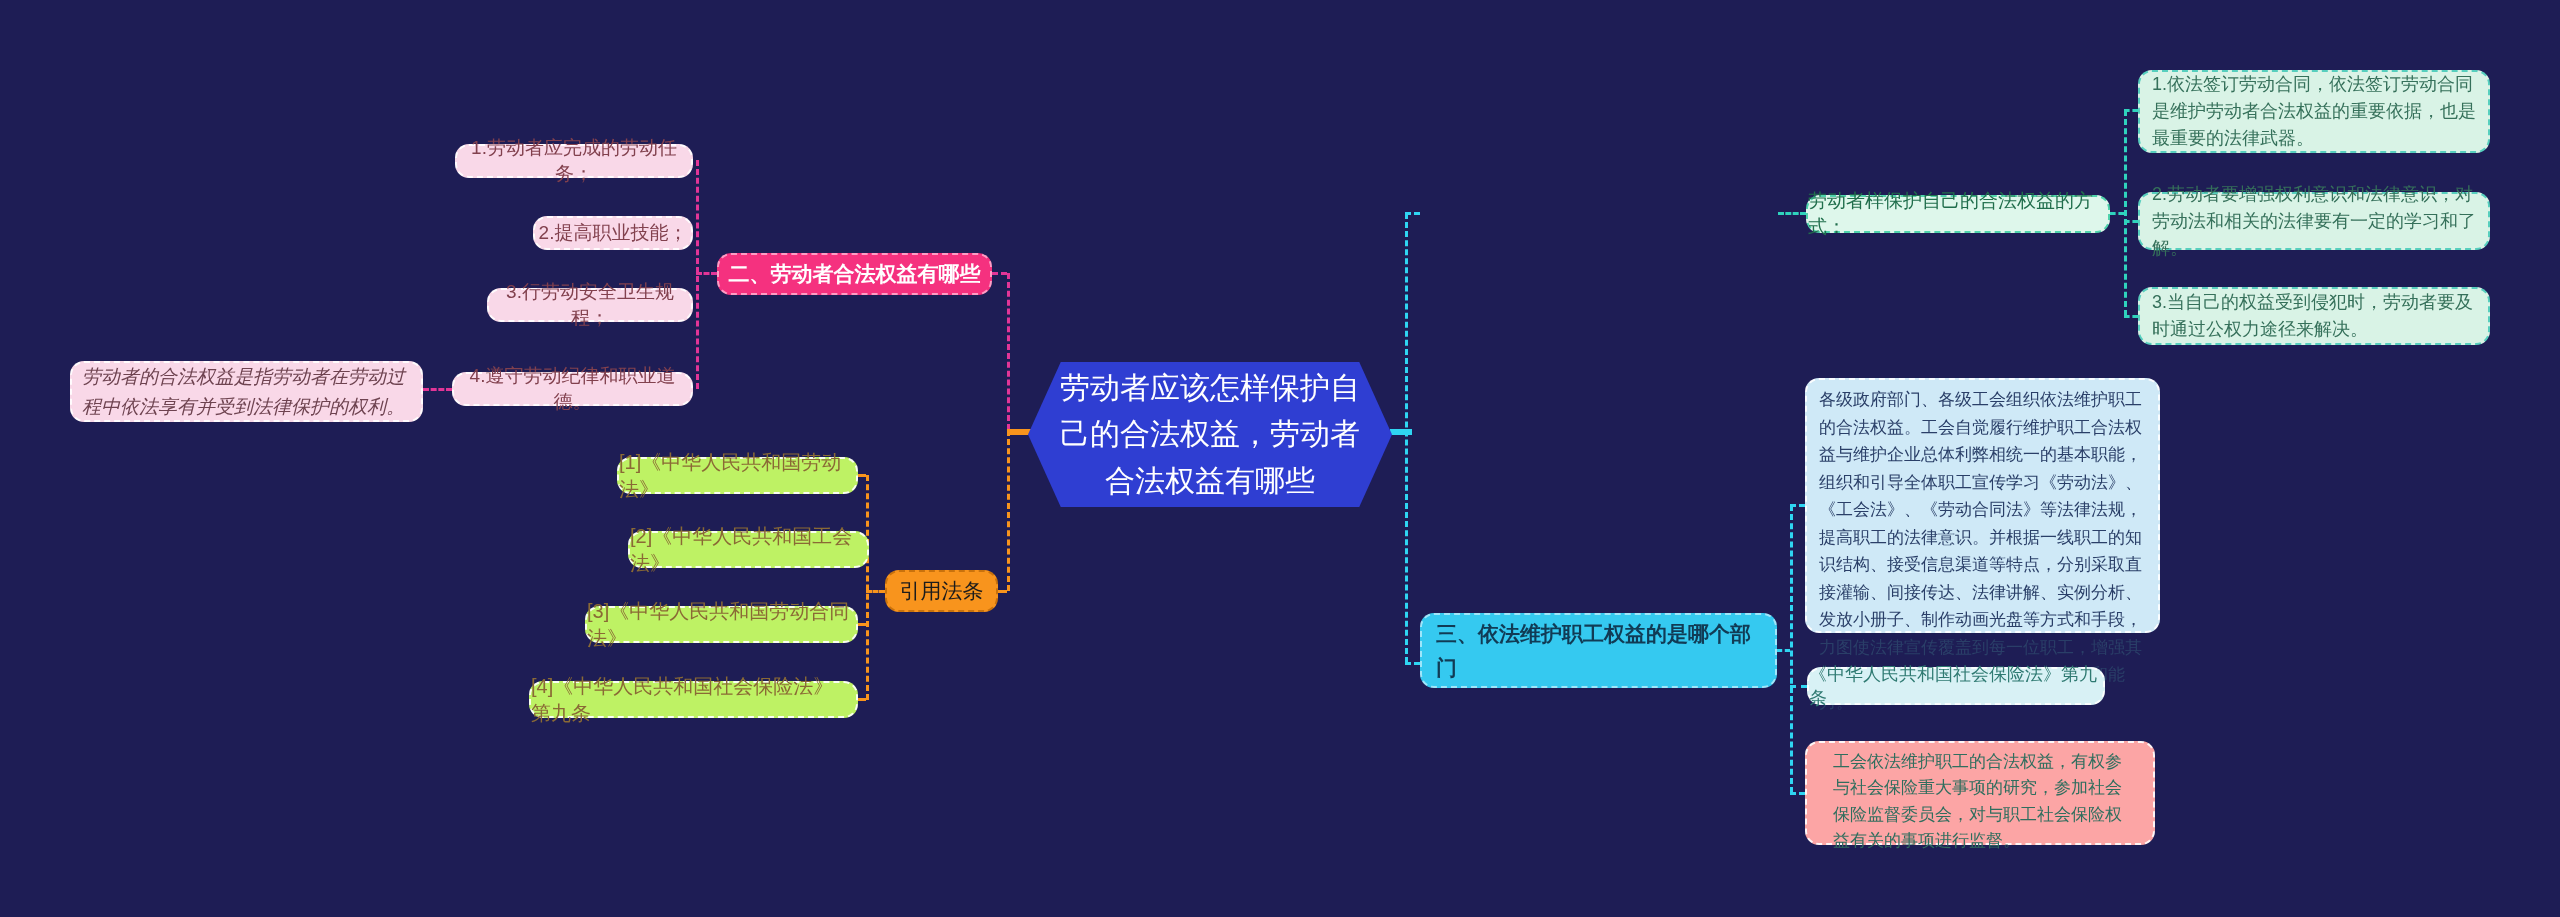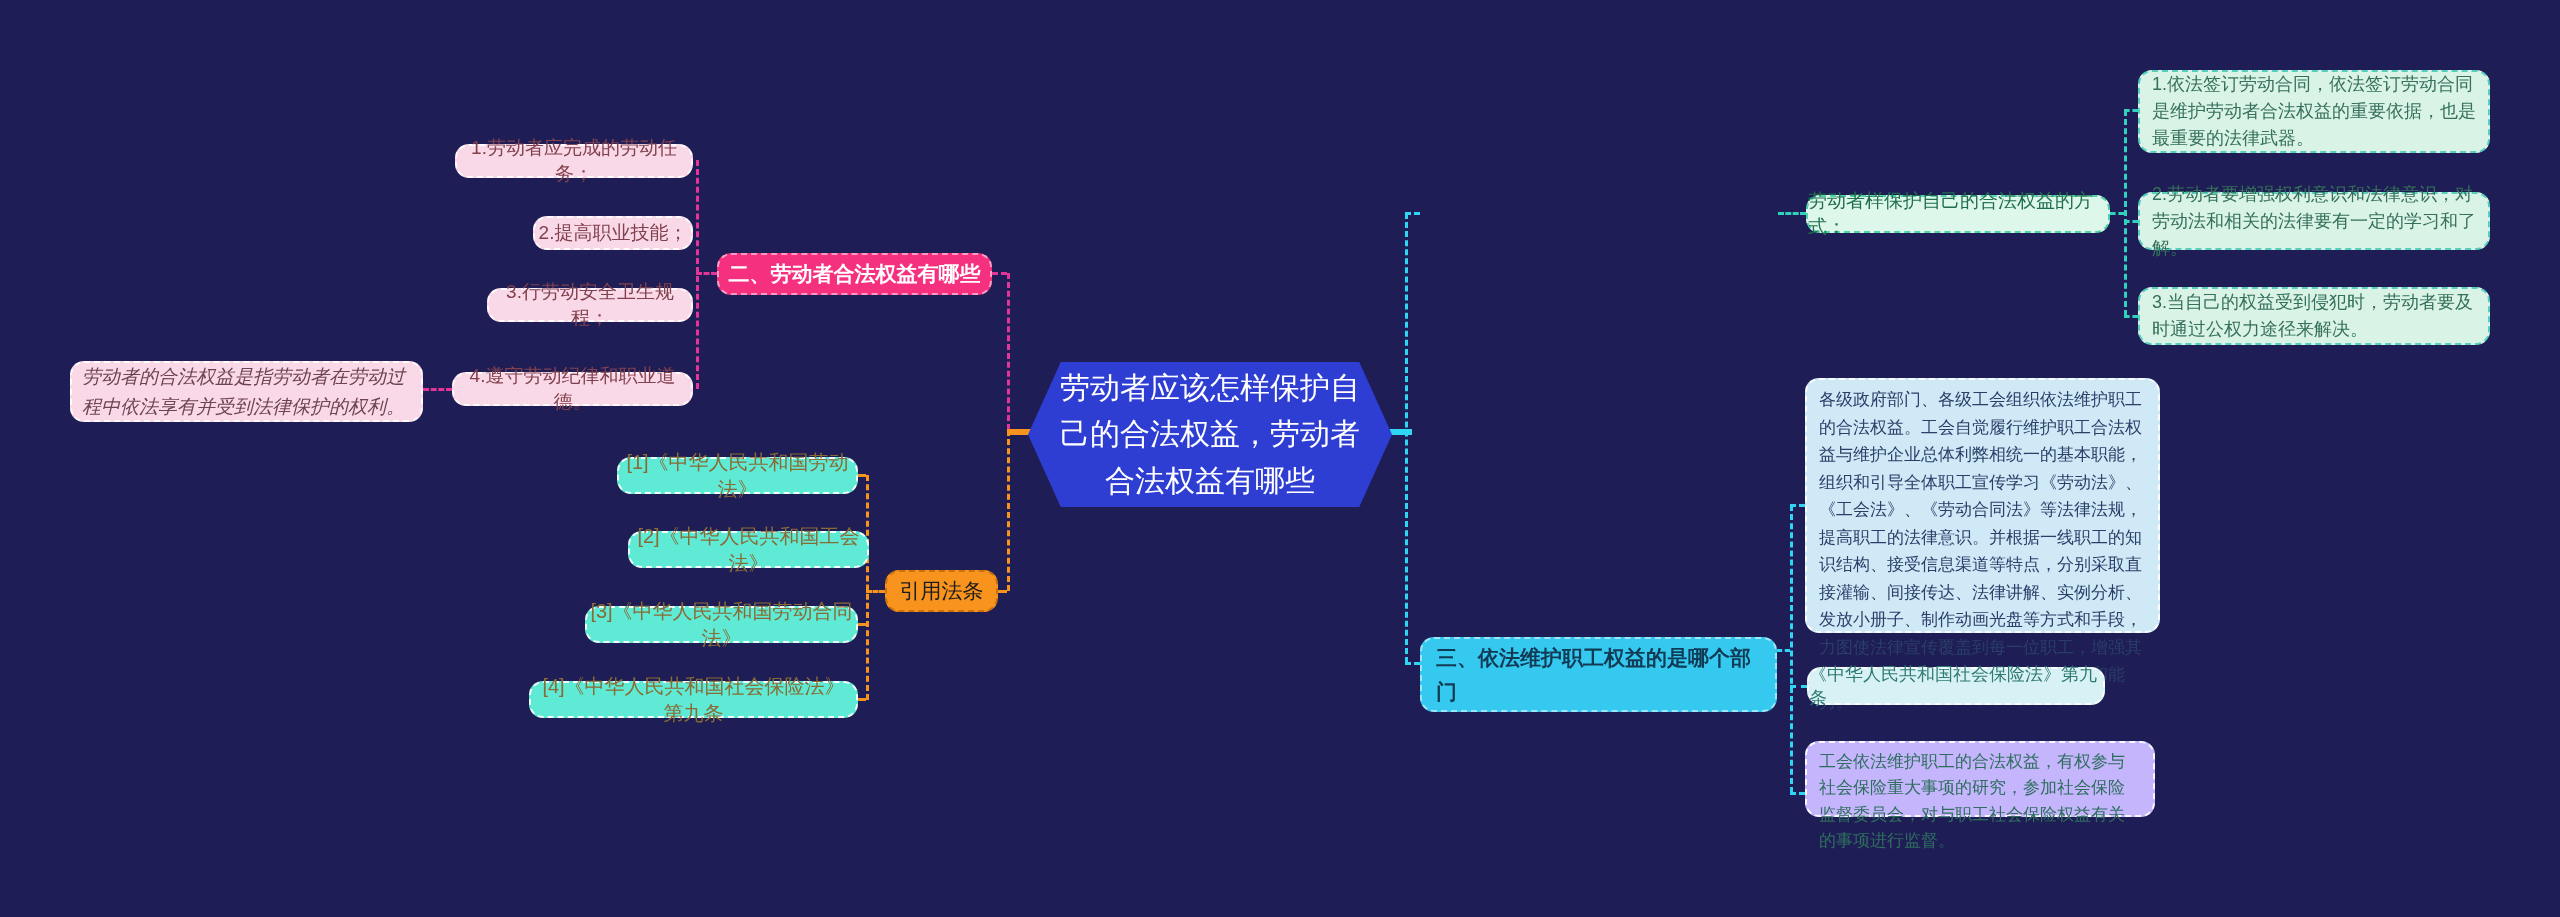--- a/index.html
+++ b/index.html
@@ -22,46 +22,46 @@
   .pbox2{left:533px;top:216px;width:160px;height:34px;}
   .pbox3{left:487px;top:288px;width:206px;height:34px;}
   .pbox4{left:452px;top:372px;width:241px;height:34px;}
   .note-box{left:70px;top:361px;width:353px;height:61px;background:#f9d8e8;
     border:2px dashed rgba(255,255,255,.9);color:#6e4350;font-size:19px;line-height:1.55;
     padding:4px 10px;text-align:left;font-style:italic;}
 
   .orange-node{left:885px;top:570px;width:113px;height:42px;background:#f8941d;color:#1c1c1c;
     border:2px dashed #c9720c;font-size:21px;font-weight:500;justify-content:center;}
 
-  .ybox{background:#5eead4;border:2px dashed rgba(255,255,255,.9);color:#8a6a35;
-    font-size:20px;justify-content:center;text-align:center;}
+  .ybox{background:#bef264;border:2px dashed rgba(255,255,255,.9);color:#8a6a35;
+    font-size:20px;justify-content:center;}
   .ybox1{left:617px;top:457px;width:241px;height:37px;}
   .ybox2{left:617px;top:531px;width:241px;height:37px;margin-left:11px;}
   .ybox3{left:585px;top:606px;width:273px;height:37px;}
   .ybox4{left:529px;top:681px;width:329px;height:37px;}
 
   .green-node{left:1420px;top:172px;width:358px;height:80px;background:#23e5a4;color:#16254e;
     border:2px dashed #0ea87a;font-size:21px;font-weight:700;line-height:1.6;padding:6px 14px;}
   .mint-label{left:1806px;top:195px;width:304px;height:38px;background:#def7eb;color:#206e4c;
     border:2px dashed #4fd3ac;font-size:19px;justify-content:center;}
   .mbox{background:#d9f3e6;border:2px dashed #57cfbe;color:#35705a;
     font-size:18px;line-height:1.5;padding:6px 12px;text-align:left;}
   .mbox1{left:2138px;top:70px;width:352px;height:83px;}
   .mbox2{left:2138px;top:192px;width:352px;height:58px;}
   .mbox3{left:2138px;top:287px;width:352px;height:58px;}
 
   .cyan-node{left:1420px;top:613px;width:357px;height:75px;background:#35c9f0;color:#113b55;
-    border:2px dashed #9fe6fa;font-size:21px;font-weight:700;line-height:1.6;padding:6px 14px;margin-top:24px;}
+    border:2px dashed #9fe6fa;font-size:21px;font-weight:700;line-height:1.6;padding:6px 14px;}
   .para-box{left:1805px;top:378px;width:355px;height:255px;background:#cfe9f7;color:#2a3f68;
     border:2px dashed rgba(255,255,255,.9);font-size:17px;line-height:1.62;padding:6px 12px;
     text-align:left;align-items:flex-start;}
   .law-box{left:1807px;top:667px;width:298px;height:38px;background:#d8f1f5;color:#2f7a72;
     border:2px dashed rgba(255,255,255,.9);font-size:18px;justify-content:center;}
-  .union-box{left:1805px;top:741px;width:350px;height:76px;background:#c4b5fd;color:#2f6e5e;
-    border:2px dashed rgba(255,255,255,.9);font-size:17px;line-height:1.55;padding:6px 12px;
+  .union-box{left:1805px;top:741px;width:350px;height:104px;background:#fca5a5;color:#2f6e5e;
+    border:2px dashed rgba(255,255,255,.9);font-size:17px;line-height:1.55;padding:6px 26px;
     text-align:left;align-items:flex-start;}
 
   
   .ch{position:absolute;border-top:3px dashed;}
   .cv{position:absolute;border-left:3px dashed;}
   .solid{border-style:solid !important;}
   .mag{border-color:#e23597;}
   .org{border-color:#f8941d;}
   .cyn{border-color:#2fd5f2;}
   .tea{border-color:#2fd3bd;}

